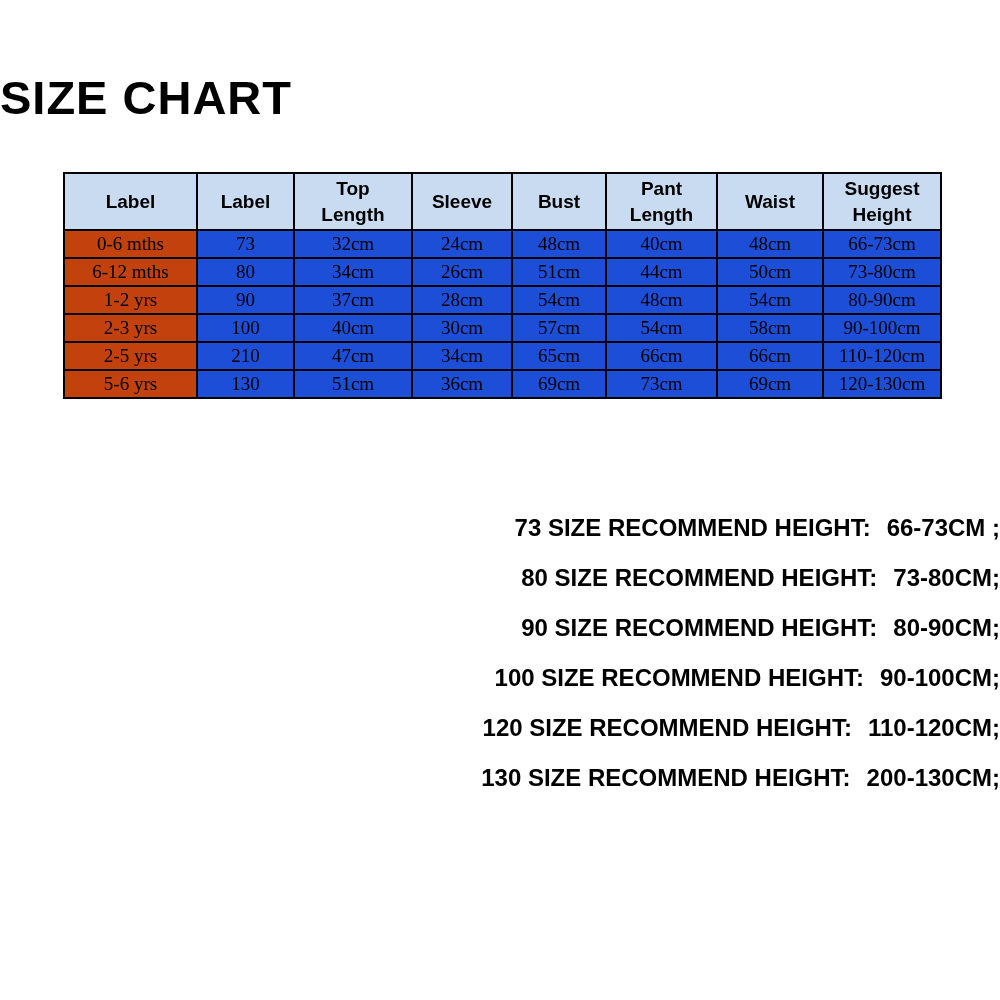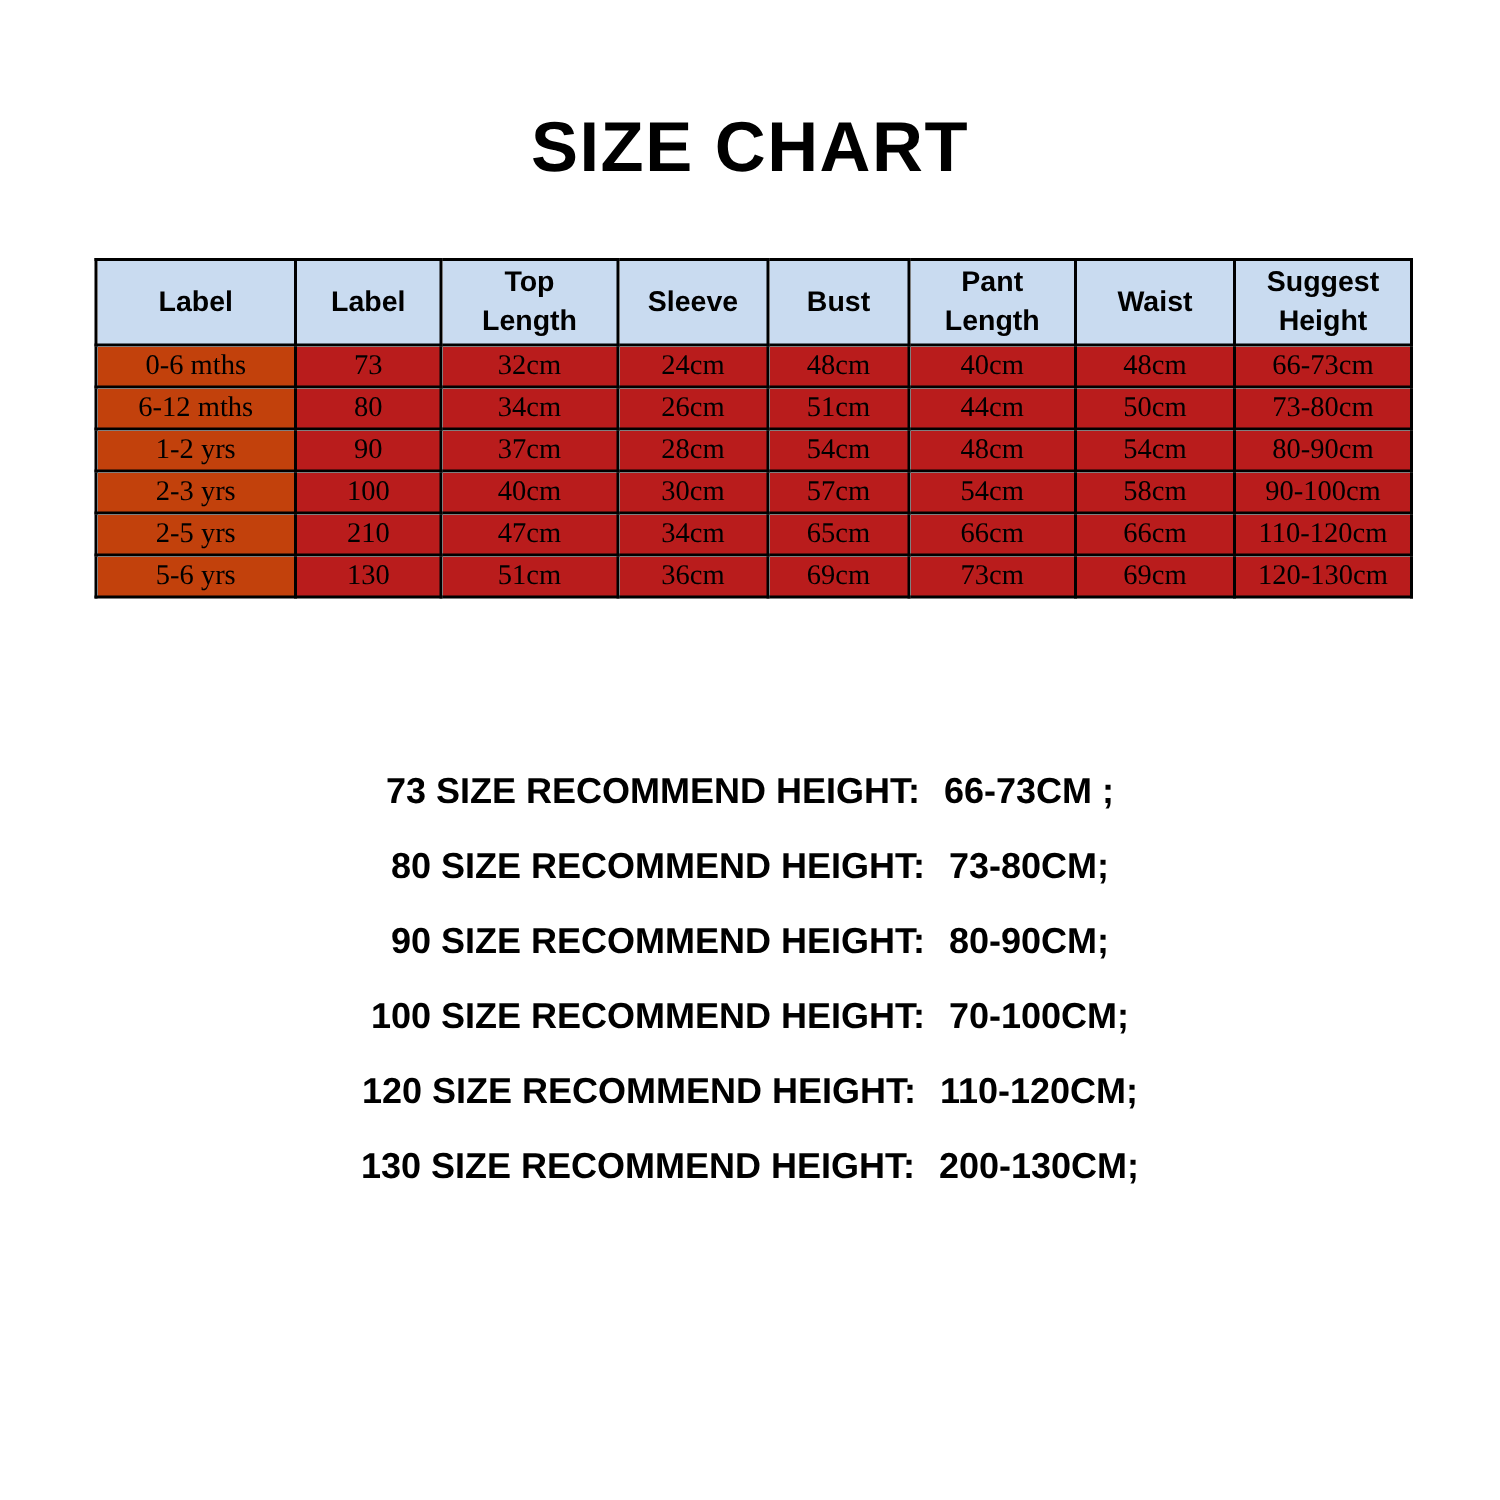--- a/index.html
+++ b/index.html
@@ -11,21 +11,20 @@
     background: #ffffff;
     font-family: "Liberation Sans", sans-serif;
     color: #000000;
     overflow: hidden;
   }
   .page-title {
     position: absolute;
     top: 70px;
     left: 0;
     width: 100%;
-    text-align: center;
     font-size: 47px;
     font-weight: 700;
     letter-spacing: 1px;
     color: #000000;
   }
   .size-table {
     position: absolute;
     left: 63px;
     top: 172px;
     width: 877px;
@@ -42,40 +41,40 @@
   .size-table th {
     background: #c9dbf0;
     height: 57px;
     font-family: "Liberation Sans", sans-serif;
     font-weight: 700;
     font-size: 19px;
     line-height: 26px;
     white-space: pre-line;
   }
   .size-table td {
-    background: #b91c1c;
+    background: #1d4ed8;
     height: 28px;
     font-family: "Liberation Serif", serif;
     font-size: 19px;
     line-height: 26px;
     font-weight: 400;
   }
   .size-table td:first-child {
     background: #c2410c;
   }
   .notes {
     position: absolute;
     top: 503px;
     left: 0;
     width: 100%;
   }
   .note-line {
     height: 50px;
     line-height: 50px;
-    text-align: center;
+    text-align: right;
     font-size: 24px;
     font-weight: 700;
     color: #000000;
     white-space: pre;
   }
   .note-value {
     margin-left: 16px;
   }
 </style>
 </head>
@@ -172,18 +171,18 @@
           <td>69cm</td>
           <td>120-130cm</td>
         </tr>
       </tbody>
   </table>
 
   <div class="notes">
       <div class="note-line"><span>73 SIZE RECOMMEND HEIGHT:</span><span class="note-value">66-73CM ;</span></div>
       <div class="note-line"><span>80 SIZE RECOMMEND HEIGHT:</span><span class="note-value">73-80CM;</span></div>
       <div class="note-line"><span>90 SIZE RECOMMEND HEIGHT:</span><span class="note-value">80-90CM;</span></div>
-      <div class="note-line"><span>100 SIZE RECOMMEND HEIGHT:</span><span class="note-value">70-100CM;</span></div>
+      <div class="note-line"><span>100 SIZE RECOMMEND HEIGHT:</span><span class="note-value">90-100CM;</span></div>
       <div class="note-line"><span>120 SIZE RECOMMEND HEIGHT:</span><span class="note-value">110-120CM;</span></div>
       <div class="note-line"><span>130 SIZE RECOMMEND HEIGHT:</span><span class="note-value">200-130CM;</span></div>
     </div>
 
 </div>
 
 </body></html>

